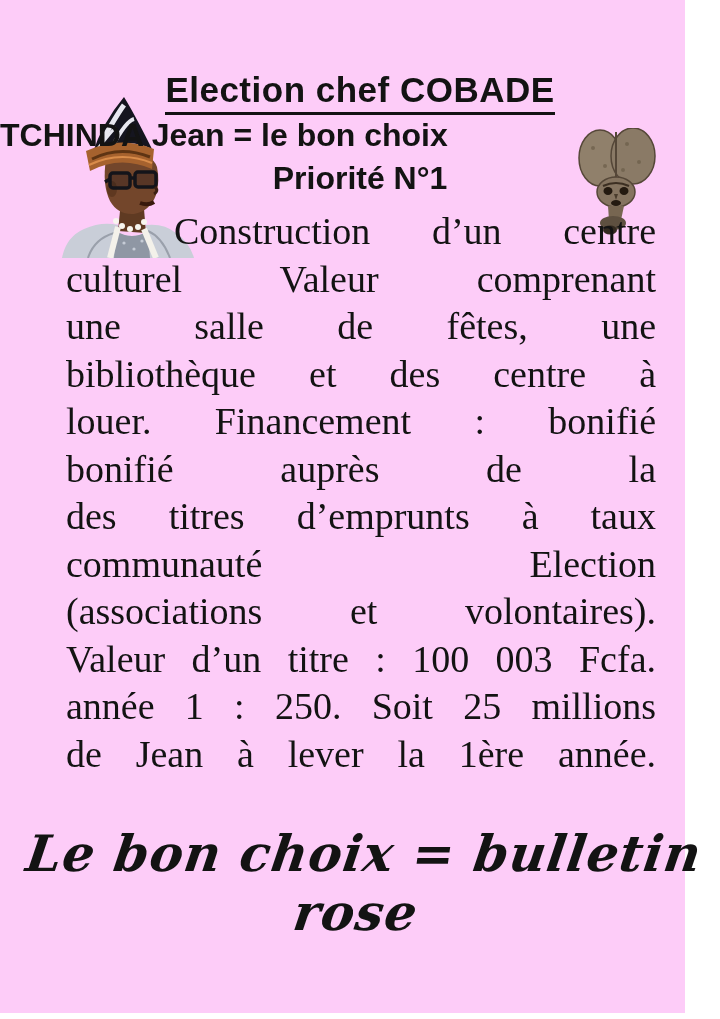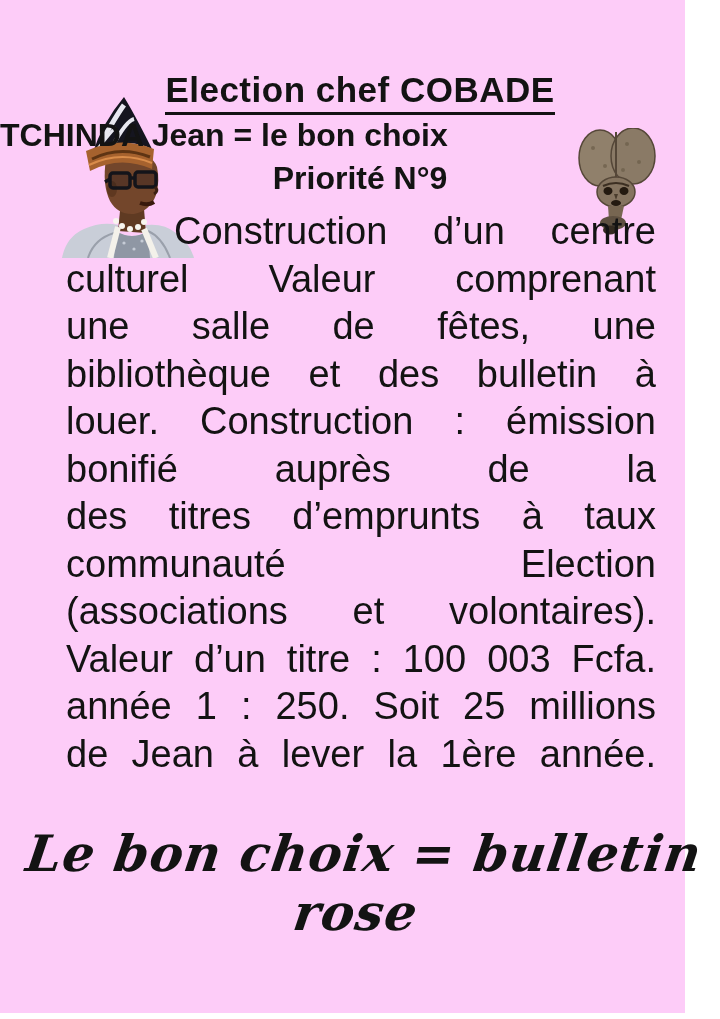--- a/index.html
+++ b/index.html
@@ -53,20 +53,21 @@
   .statue-wrap {
     position: absolute; left: 577px; top: 128px;
     width: 82px; height: 108px;
     z-index: 1;
   }
   .body-text {
     position: absolute; left: 66px; top: 208px;
     width: 590px;
     font-size: 38px;
     z-index: 4;
+    font-family: Liberation Serif, serif;
   }
   .bline {
     height: 47.5px; line-height: 47.5px;
     text-align: justify;
     text-align-last: justify;
     white-space: nowrap; 
     overflow: visible;
   }
   .bline.first { padding-left: 108px; }
   .bottom-slogan {
@@ -82,21 +83,21 @@
 </style>
 </head>
 <body>
 
 <div class="poster">
 
   <div class="election-title">
     <span class="underlined">Election chef COBADE</span>
   </div>
   <div class="candidate-slogan">TCHINDA Jean = le bon choix</div>
-  <div class="priority-heading">Priorité N°9</div>
+  <div class="priority-heading">Priorité N°1</div>
 
   <div class="photo-wrap">
     <svg width="138" height="165" viewBox="0 0 138 165">
 
       <path d="M62,118 L86,116 L88,140 L60,138 Z" fill="#5f3a22"></path>
 
       <path d="M48,66 Q44,92 52,108 Q60,122 76,121 Q92,118 98,102 Q102,88 99,74 Q94,60 70,58 Q54,58 48,66 Z" fill="#73462b"></path>
       <ellipse cx="54" cy="96" rx="5" ry="8" fill="#5f3820"></ellipse>
 
       <path d="M34,62 Q44,30 66,4 Q76,20 94,56 Q66,42 34,62 Z" fill="#15151f"></path>
@@ -154,22 +155,22 @@
       <path d="M31,78 L47,78 L44,92 L32,92 Z" fill="#776651"></path>
       <ellipse cx="36" cy="95" rx="13" ry="7" fill="#5e5040"></ellipse>
       <ellipse cx="33" cy="102" rx="7" ry="4.5" fill="#332a20"></ellipse>
     </svg>
   </div>
 
   <div class="body-text">
     <div class="bline first">Construction d’un centre</div>
     <div class="bline">culturel Valeur comprenant</div>
     <div class="bline">une salle de fêtes, une</div>
-    <div class="bline">bibliothèque et des bulletin à</div>
-    <div class="bline">louer. Construction : émission</div>
+    <div class="bline">bibliothèque et des centre à</div>
+    <div class="bline">louer. Financement : bonifié</div>
     <div class="bline">bonifié auprès de la</div>
     <div class="bline">des titres d’emprunts à taux</div>
     <div class="bline">communauté Election</div>
     <div class="bline">(associations et volontaires).</div>
     <div class="bline">Valeur d’un titre : 100 003 Fcfa.</div>
     <div class="bline">année 1 : 250. Soit 25 millions</div>
     <div class="bline">de Jean à lever la 1ère année.</div>
   </div>
 
   <div class="bottom-slogan">Le bon choix = bulletin rose</div>

